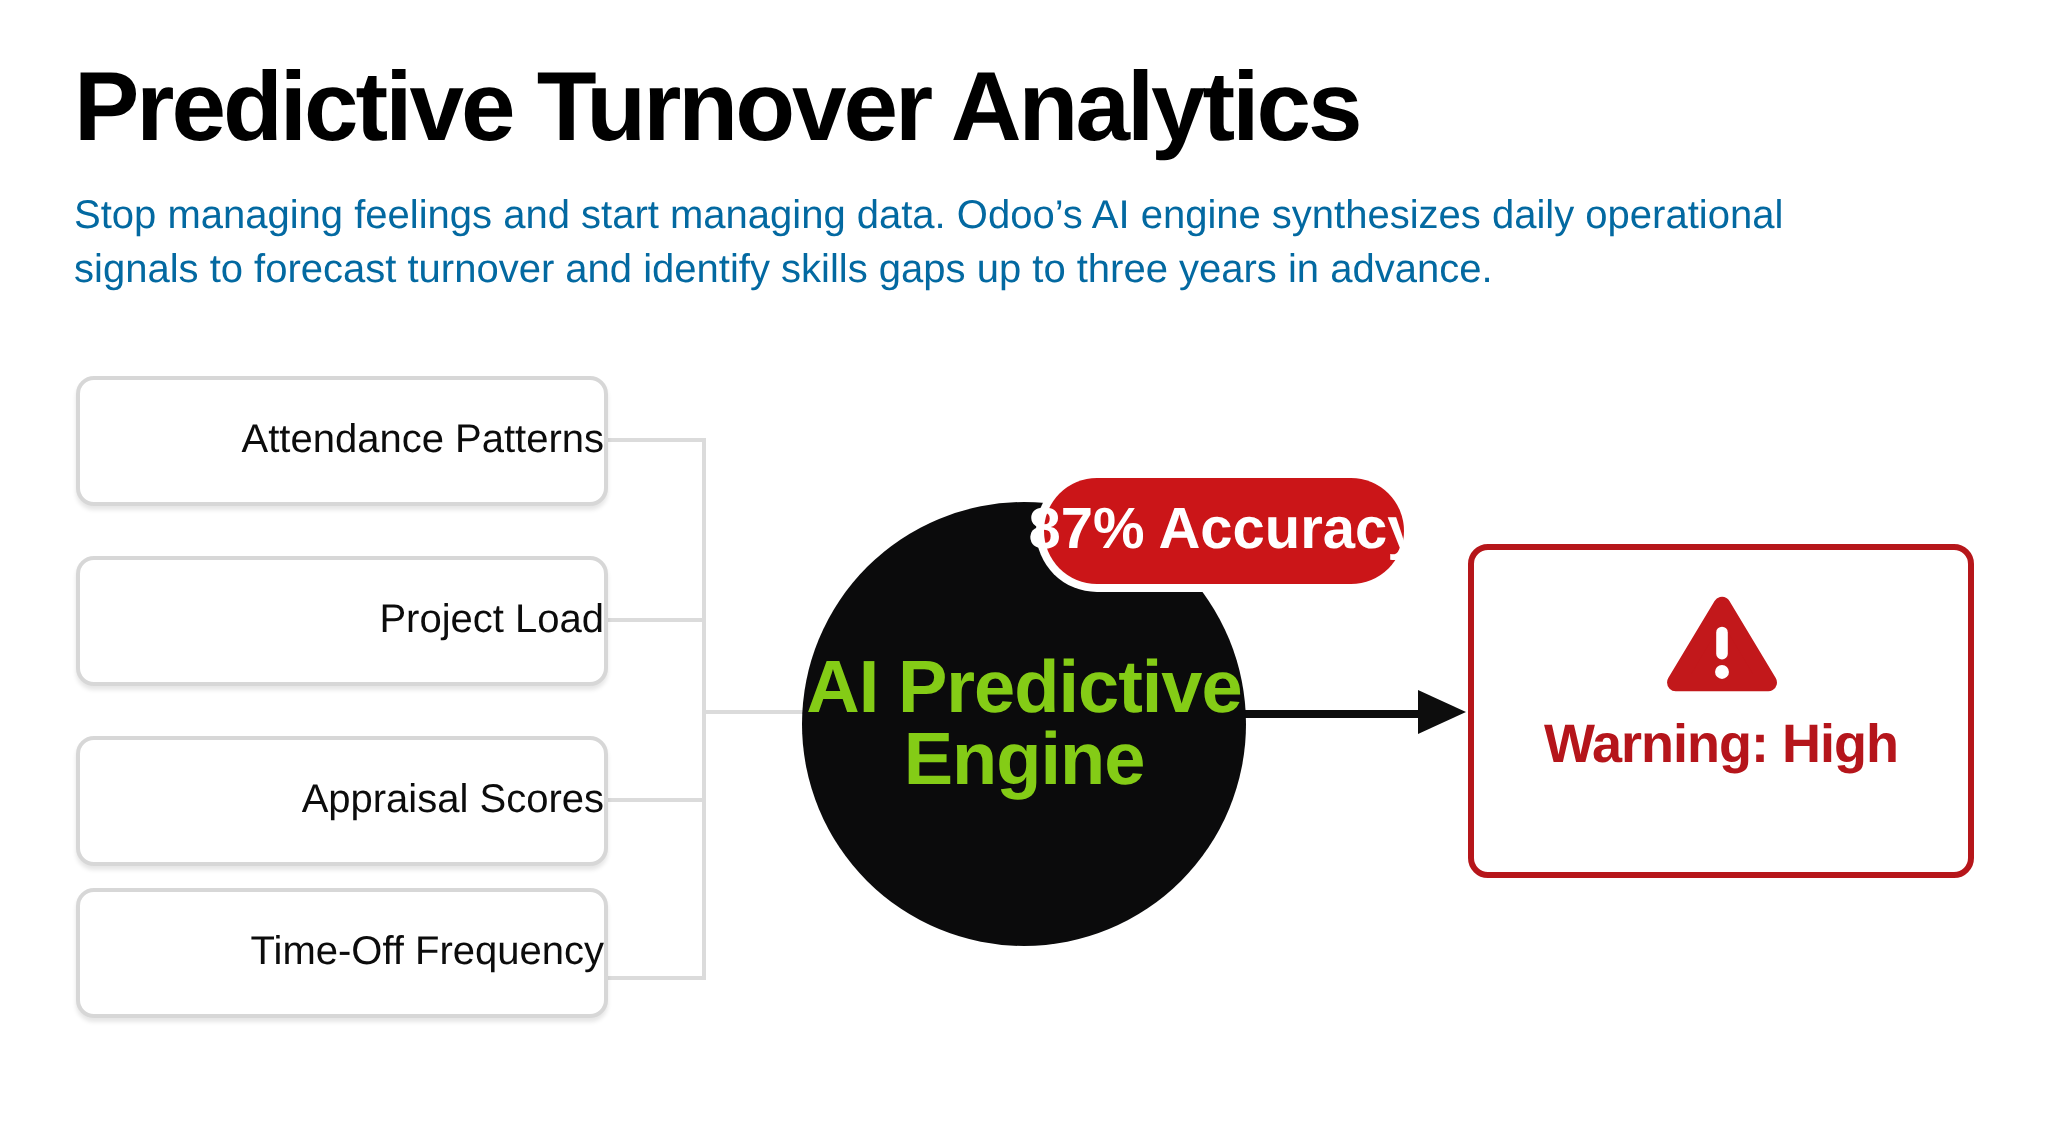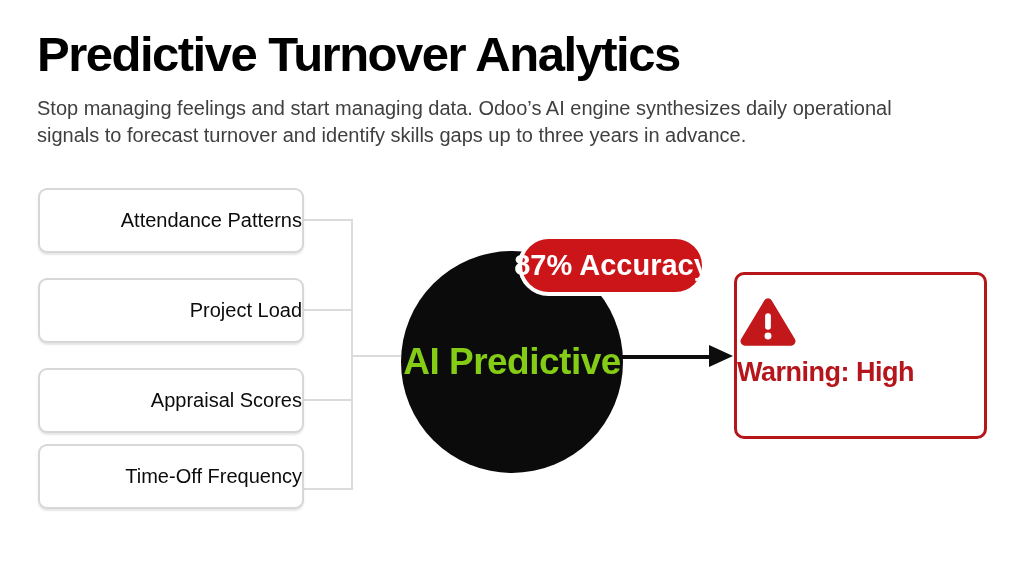--- a/index.html
+++ b/index.html
@@ -25,21 +25,21 @@
     color: #000000;
     white-space: nowrap;
   }
   .page-subtitle {
     position: absolute;
     left: 37px;
     top: 95px;
     width: 890px;
     font-size: 20px;
     line-height: 27px;
-    color: #404040;
+    color: #0369a1;
   }
 
   
   .input-box {
     position: absolute;
     left: 38px;
     width: 266px;
     height: 65px;
     background: #ffffff;
     border: 2px solid #d7d7d7;
@@ -136,21 +136,21 @@
     position: absolute;
     left: 734px;
     top: 272px;
     width: 253px;
     height: 167px;
     background: #ffffff;
     border: 3px solid #b6161a;
     border-radius: 10px;
     display: flex;
     flex-direction: column;
-    align-items: flex-start;
+    align-items: center;
     padding-top: 20px;
     z-index: 3;
   }
   .warning-icon { width: 62px; height: 54px; margin-bottom: 6px; }
   .warning-text {
     color: #b5151b;
     font-size: 27px;
     font-weight: 700;
     line-height: 34px;
     text-align: center;
@@ -180,20 +180,21 @@
   </div>
   <div class="input-box b2">
     <span>Project Load</span>
   </div>
   <div class="input-box b4">
     <span>Time-Off Frequency</span>
   </div>
 
   <div class="engine-circle">
     <span class="line">AI Predictive</span>
+    <span class="line">Engine</span>
   </div>
 
   <div class="accuracy-badge">
     <span>87% Accuracy</span>
   </div>
 
   <div class="flow-arrow-line"></div>
   <div class="flow-arrow-head"></div>
 
   <div class="warning-card">

